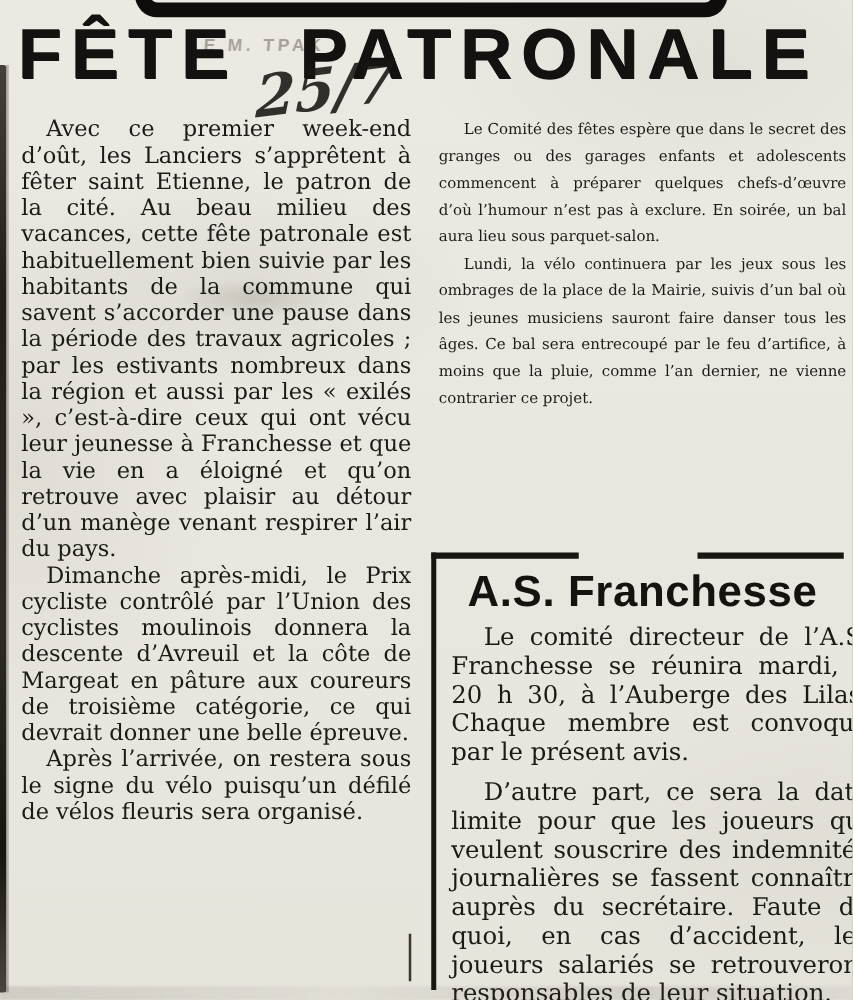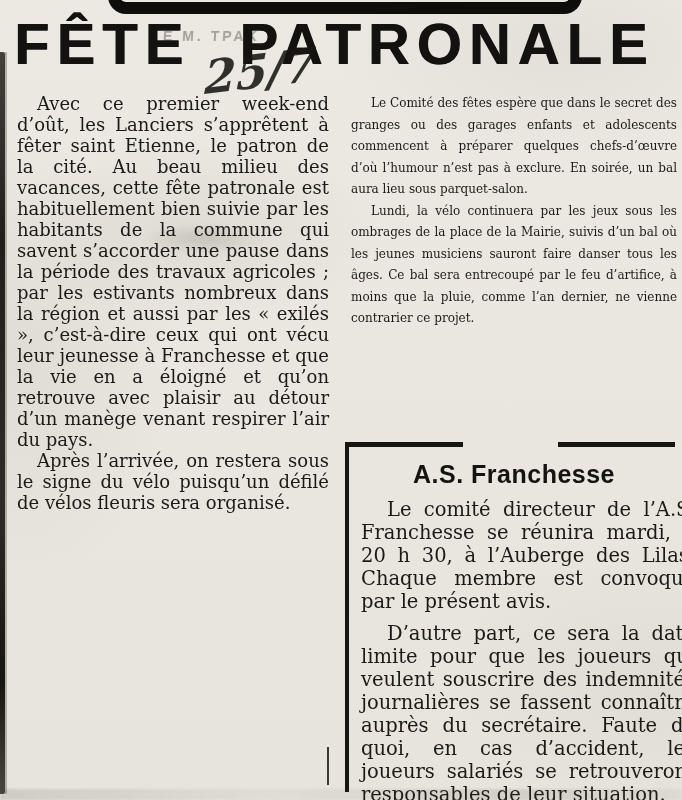--- a/index.html
+++ b/index.html
@@ -58,21 +58,21 @@
   .asbox{
     position:absolute;left:345px;top:442px;width:350px;height:350px;
     border-left:4px solid #181611;
   }
   .asbox-rule{position:absolute;top:0;height:5px;background:#181611;}
   .asbox-rule-left{left:-4px;width:118px;}
   .asbox-rule-right{left:209px;width:117px;}
   .asbox h2{
     margin:16px 0 8px 0;width:330px;text-align:center;
     font-family:"Liberation Sans",sans-serif;font-weight:900;
-    font-size:25px;line-height:32px;letter-spacing:0.5px;color:#15130f;
+    font-size:35px;line-height:32px;letter-spacing:0.5px;color:#15130f;
   }
   .asbox p{
     margin:0 0 0 12px;width:334px;text-align:justify;
     font-size:19.5px;line-height:23px;text-indent:26px;
   }
   .asbox p + p{margin-top:9px;}
   .column-rule-fragment{
     position:absolute;left:327px;top:747px;width:2px;height:38px;
     background:#3a372f;
   }
@@ -100,20 +100,21 @@
   <div class="ghost-text">E M. TPAK</div>
 
   <h1 class="title">FÊTE PATRONALE</h1>
 
   <div class="handwriting">25/7</div>
 
   <div class="title-smudge"></div>
 
   <div class="col col-left">
     <p>Avec ce premier week-end d’oût, les Lanciers s’apprêtent à fêter saint Etienne, le patron de la cité. Au beau milieu des vacances, cette fête patronale est habituellement bien suivie par les habitants de la commune qui savent s’accorder une pause dans la période des travaux agricoles ; par les estivants nombreux dans la région et aussi par les « exilés », c’est-à-dire ceux qui ont vécu leur jeunesse à Franchesse et que la vie en a éloigné et qu’on retrouve avec plaisir au détour d’un manège venant respirer l’air du pays.</p>
+    <p>Dimanche après-midi, le Prix cycliste contrôlé par l’Union des cyclistes moulinois donnera la descente d’Avreuil et la côte de Margeat en pâture aux coureurs de troisième catégorie, ce qui devrait donner une belle épreuve.</p>
     <p>Après l’arrivée, on restera sous le signe du vélo puisqu’un défilé de vélos fleuris sera organisé.</p>
   </div>
 
   <div class="col col-right">
     <p>Le Comité des fêtes espère que dans le secret des granges ou des garages enfants et adolescents commencent à préparer quelques chefs-d’œuvre d’où l’humour n’est pas à exclure. En soirée, un bal aura lieu sous parquet-salon.</p>
     <p>Lundi, la vélo continuera par les jeux sous les ombrages de la place de la Mairie, suivis d’un bal où les jeunes musiciens sauront faire danser tous les âges. Ce bal sera entrecoupé par le feu d’artifice, à moins que la pluie, comme l’an dernier, ne vienne contrarier ce projet.</p>
   </div>
 
   <div class="asbox">
     <div class="asbox-rule asbox-rule-left"></div>

